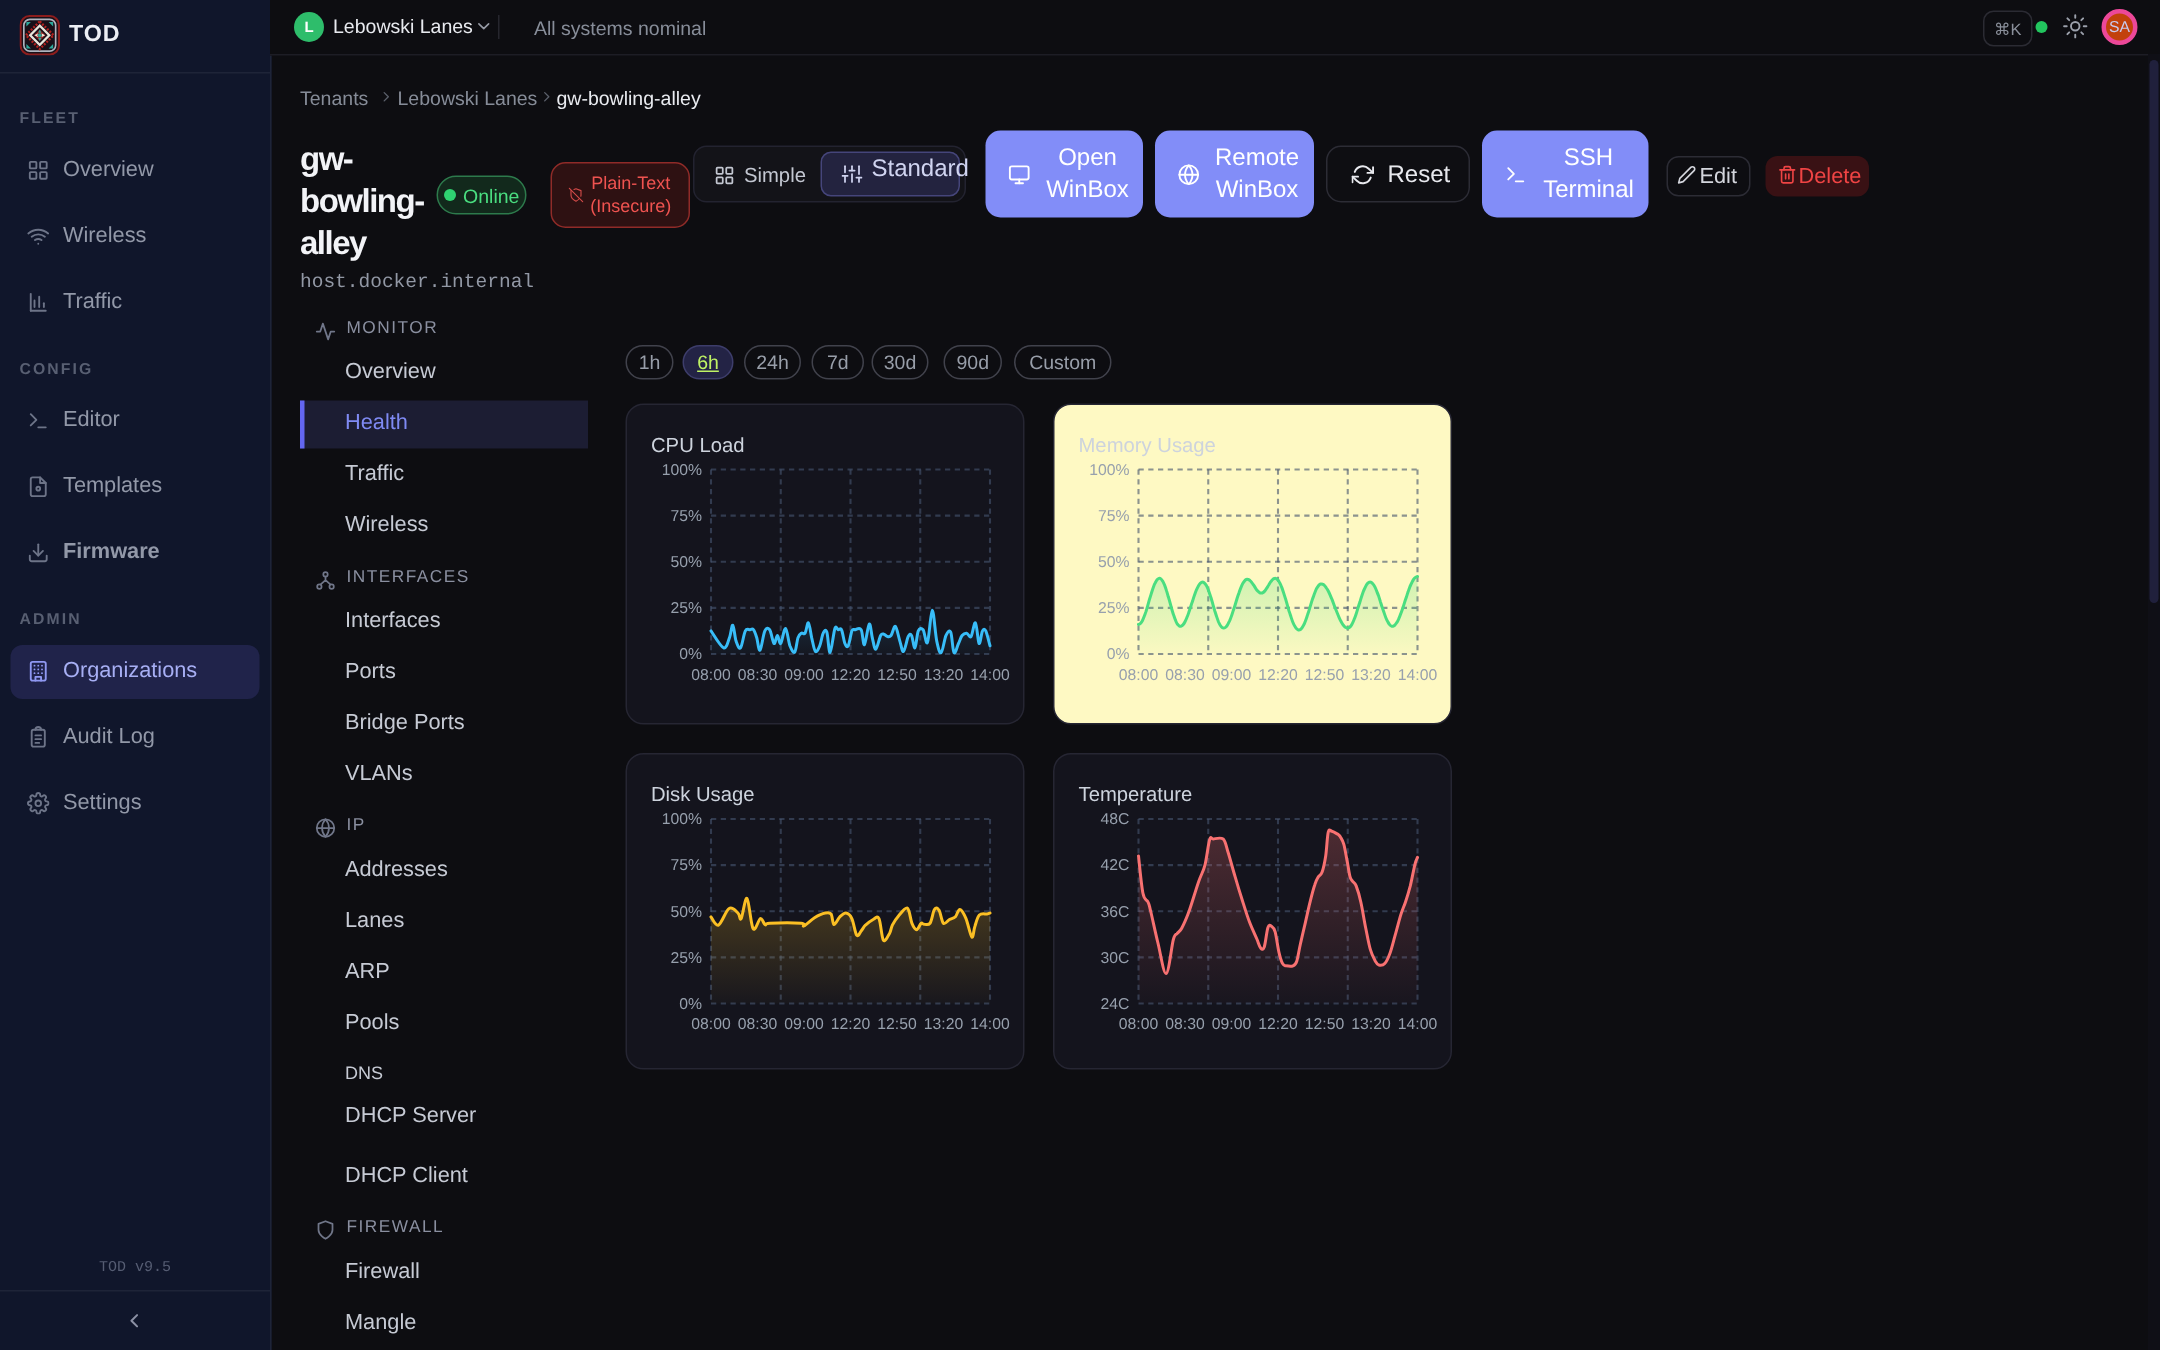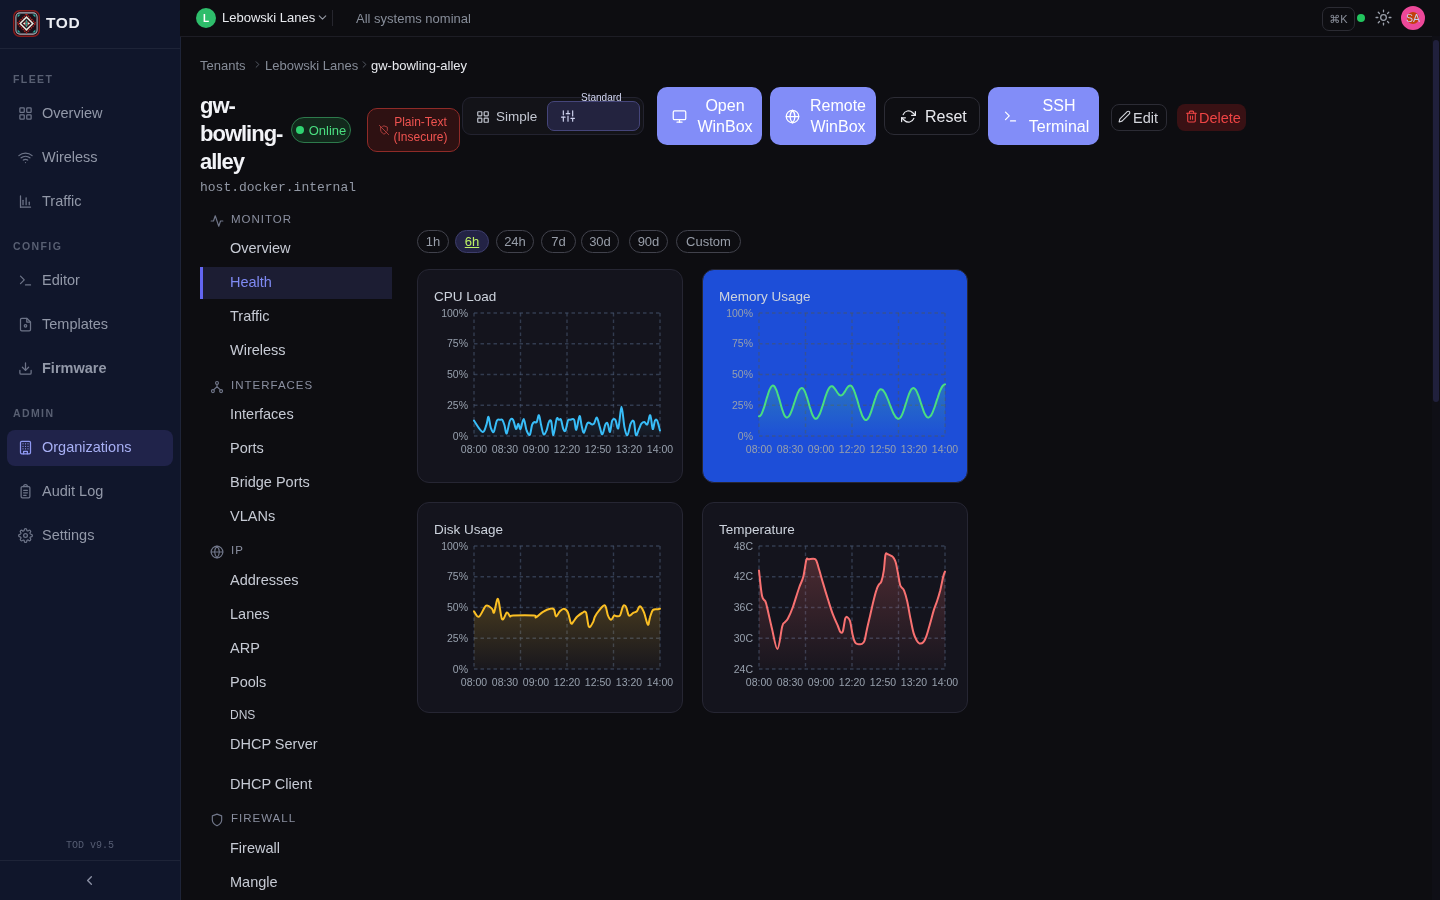--- a/index.html
+++ b/index.html
@@ -101,21 +101,21 @@
       <circle cx="12" cy="12" r="4"></circle>
       <line x1="12" y1="1.5" x2="12" y2="4"></line>
       <line x1="12" y1="20" x2="12" y2="22.5"></line>
       <line x1="4.6" y1="4.6" x2="6.3" y2="6.3"></line>
       <line x1="17.7" y1="17.7" x2="19.4" y2="19.4"></line>
       <line x1="1.5" y1="12" x2="4" y2="12"></line>
       <line x1="20" y1="12" x2="22.5" y2="12"></line>
       <line x1="4.6" y1="19.4" x2="6.3" y2="17.7"></line>
       <line x1="17.7" y1="6.3" x2="19.4" y2="4.6"></line>
     </svg></div>
-<div style="position:absolute;left:1401px;top:6px;width:24px;height:24px;border-radius:50%;background:#c2410c;border:6px solid #ec4899;color:#c8cbf0;font-size:10.5px;display:flex;align-items:center;justify-content:center;box-sizing:border-box;">SA</div>
+<div style="position:absolute;left:1401px;top:6px;width:24px;height:24px;border-radius:50%;background:#c2410c;border:3px solid #ec4899;color:#c8cbf0;font-size:10.5px;display:flex;align-items:center;justify-content:center;box-sizing:border-box;">SA</div>
 <div style="position:absolute;left:200px;top:58px;font-size:13px;color:#868c98;">Tenants</div>
 <div style="position:absolute;left:252px;top:59px;line-height:0;"><svg width="11" height="11" viewBox="0 0 24 24" fill="none" stroke="#5a5f6a" stroke-width="2" stroke-linecap="round" stroke-linejoin="round">
       <polyline points="9 18 15 12 9 6"></polyline>
     </svg></div>
 <div style="position:absolute;left:265px;top:58px;font-size:13px;color:#868c98;">Lebowski Lanes</div>
 <div style="position:absolute;left:359px;top:59px;line-height:0;"><svg width="11" height="11" viewBox="0 0 24 24" fill="none" stroke="#5a5f6a" stroke-width="2" stroke-linecap="round" stroke-linejoin="round">
       <polyline points="9 18 15 12 9 6"></polyline>
     </svg></div>
 <div style="position:absolute;left:371px;top:58px;font-size:13px;color:#e9ebf0;">gw-bowling-alley</div>
 <div style="position:absolute;left:200px;top:92px;width:86px;font-size:22px;letter-spacing:-1px;line-height:28px;font-weight:700;color:#f2f3f7;">gw-bowling-alley</div>
@@ -145,21 +145,21 @@
       <line x1="4" y1="21" x2="4" y2="14"></line>
       <line x1="4" y1="10" x2="4" y2="3"></line>
       <line x1="12" y1="21" x2="12" y2="12"></line>
       <line x1="12" y1="8" x2="12" y2="3"></line>
       <line x1="20" y1="21" x2="20" y2="16"></line>
       <line x1="20" y1="12" x2="20" y2="3"></line>
       <line x1="1" y1="14" x2="7" y2="14"></line>
       <line x1="9" y1="8" x2="15" y2="8"></line>
       <line x1="17" y1="16" x2="23" y2="16"></line>
     </svg></div>
-<div style="position:absolute;left:581px;top:92px;font-size:10px;color:#d0d4f0;">Standard</div>
+<div style="position:absolute;left:581px;top:104px;font-size:16px;color:#d0d4f0;">Standard</div>
 <div style="position:absolute;left:657px;top:87px;width:105px;height:58px;background:#828df8;border-radius:10px;"></div>
 <div style="position:absolute;left:672px;top:109px;line-height:0;"><svg width="15" height="15" viewBox="0 0 24 24" fill="none" stroke="#ffffff" stroke-width="2" stroke-linecap="round" stroke-linejoin="round">
       <rect x="2" y="3" width="20" height="14" rx="2"></rect>
       <line x1="8" y1="21" x2="16" y2="21"></line>
       <line x1="12" y1="17" x2="12" y2="21"></line>
     </svg></div>
 <div style="position:absolute;left:692px;top:95px;width:66px;text-align:center;font-size:16px;line-height:21px;color:#fff;">Open WinBox</div>
 <div style="position:absolute;left:770px;top:87px;width:106px;height:58px;background:#828df8;border-radius:10px;"></div>
 <div style="position:absolute;left:785px;top:109px;line-height:0;"><svg width="15" height="15" viewBox="0 0 24 24" fill="none" stroke="#ffffff" stroke-width="2" stroke-linecap="round" stroke-linejoin="round">
       <circle cx="12" cy="12" r="10"></circle>
@@ -269,21 +269,21 @@
         <text x="50" y="169.5" text-anchor="end">0%</text>
         <text x="56.0" y="183" text-anchor="middle">08:00</text>
         <text x="87.0" y="183" text-anchor="middle">08:30</text>
         <text x="118.0" y="183" text-anchor="middle">09:00</text>
         <text x="149.0" y="183" text-anchor="middle">12:20</text>
         <text x="180.0" y="183" text-anchor="middle">12:50</text>
         <text x="211.0" y="183" text-anchor="middle">13:20</text>
         <text x="242.0" y="183" text-anchor="middle">14:00</text>
       </g>
 </svg></div>
-<div style="position:absolute;left:702px;top:269px;width:266px;height:214px;background:#1d4ed8;border:1px solid #262633;border-radius:12px;box-sizing:border-box;overflow:hidden;line-height:0;"><svg width="266" height="216" viewBox="0 0 266 216" xmlns="http://www.w3.org/2000/svg">
+<div style="position:absolute;left:702px;top:269px;width:266px;height:214px;background:#fef9c3;border:1px solid #262633;border-radius:12px;box-sizing:border-box;overflow:hidden;line-height:0;"><svg width="266" height="216" viewBox="0 0 266 216" xmlns="http://www.w3.org/2000/svg">
 <defs>
         <linearGradient id="gm" x1="0" y1="0" x2="0" y2="1">
 <stop offset="0" stop-color="#4ade80" stop-opacity="0.26"></stop>
           <stop offset="1" stop-color="#4ade80" stop-opacity="0.02"></stop>
         </linearGradient>
       </defs>
 <text x="16" y="31" fill="#cdd3dd" font-size="13.5">Memory Usage</text>
 <g stroke="#46546e" stroke-opacity="0.62" stroke-width="1.4" stroke-dasharray="3.5 3">
         <line x1="56.0" y1="43" x2="56.0" y2="166"></line>
         <line x1="102.5" y1="43" x2="102.5" y2="166"></line>

